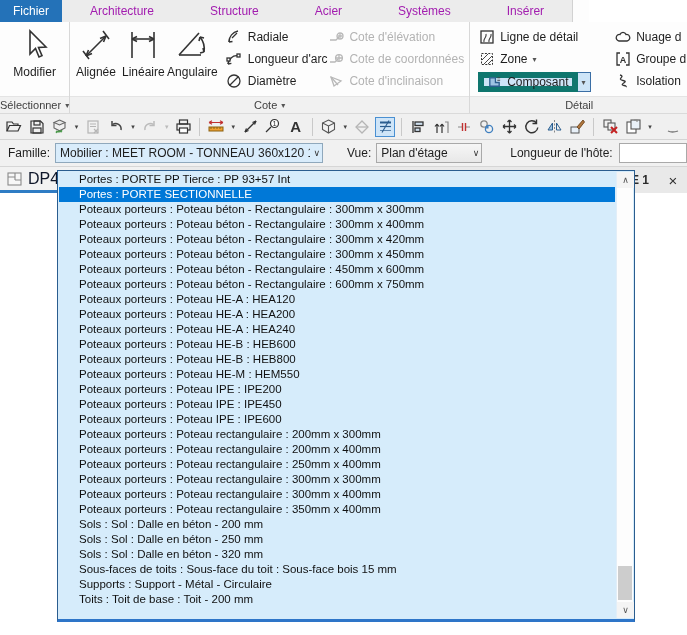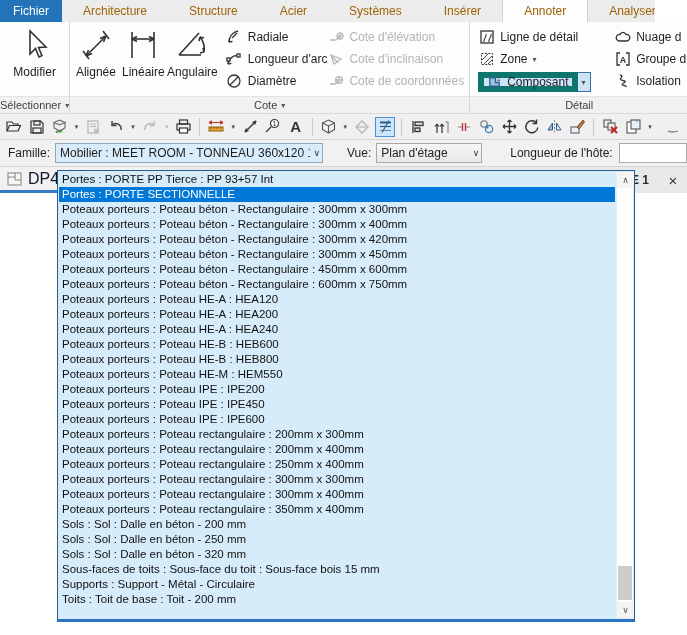--- a/index.html
+++ b/index.html
@@ -1,24 +1,24 @@
 <!DOCTYPE html>
 <html><head>
 <meta charset="utf-8">
 <style>
   * { margin:0; padding:0; box-sizing:border-box; }
   html,body { width:687px; height:635px; overflow:hidden; background:#fff;
     font-family:"Liberation Sans", sans-serif; -webkit-font-smoothing:antialiased; }
   svg { display:block; }
 
   
-  .tabbar { position:absolute; top:0; left:0; width:655px; height:22px;
+  .tabbar { position:absolute; top:0; left:0; width:589px; height:22px;
     background:#ececec; display:flex; align-items:stretch; overflow:hidden; }
-  .tab { font-size:12px; color:#a16207; display:flex; align-items:center;
-    padding:0 21px; white-space:nowrap; cursor:default; }
+  .tab { font-size:12px; color:#a21caf; display:flex; align-items:center;
+    padding:0 28px; white-space:nowrap; cursor:default; }
   .tab.file { background:#2472b8; color:#fff; padding:0 13px; }
   .tab.active { background:#fdfdfd; border-left:1px solid #d2d2d2; border-right:1px solid #d2d2d2; }
 
   
   .ribbon { position:absolute; top:22px; left:0; width:687px; height:91px;
     background:#fdfdfd; display:flex; overflow:hidden; }
   .panel { display:flex; flex-direction:column; border-right:1px solid #d8d8d8; }
   .panel-body { flex:1; display:flex; align-items:flex-start; padding:2px 2px 0 2px; }
   .panel-label { height:17px; background:#f1f1f1; border-top:1px solid #e4e4e4;
     font-size:11px; color:#3f3f3f; display:flex; align-items:center; justify-content:center; gap:4px; }
@@ -63,21 +63,21 @@
   .viewtab-active .vlbl { font-size:16px; color:#0f172a; }
   .viewtab-right { position:absolute; right:0; top:0; height:26px; display:flex; align-items:center; gap:16px; padding-right:6px; }
   .viewtab-right .vlbl { font-size:12px; font-weight:bold; color:#2b2b2b; }
   .vclose { font-size:15px; color:#333; width:16px; text-align:center; }
   .canvas { position:absolute; top:193px; left:0; width:687px; height:442px; background:#fff; }
 
   
   .dropdown { position:absolute; left:57px; top:170px; width:578px; height:452px;
     background:#d6ecfb; border:1px solid #2a5d8f; border-bottom:3px solid #2e75c8; z-index:10; }
   .dd-list { position:absolute; left:1px; top:1px; right:19px; bottom:1px; overflow:hidden; }
-  .dd-item { height:15px; line-height:15px; font-size:11.5px; color:#111; padding-left:3px;
+  .dd-item { height:15px; line-height:15px; font-size:11.5px; color:#111; padding-left:20px;
     white-space:nowrap; overflow:hidden; }
   .dd-item.selected { background:#0078d7; color:#fff; }
   .dd-scroll { position:absolute; top:1px; right:1px; bottom:1px; width:17px; background:#fdfdfd;
     border-left:1px solid #e2eef8; }
   .dd-btn { position:absolute; left:0; width:17px; height:16px; background:#f4f4f4; color:#555;
     font-size:9px; display:flex; align-items:center; justify-content:center; }
   .dd-up { top:0; } .dd-down { bottom:0; }
   .dd-thumb { position:absolute; left:1px; right:1px; bottom:18px; height:34px; background:#cdcdcd; }
 </style>
 </head>
@@ -210,38 +210,38 @@
                   <path d="M10 7 h4 M12 5 v4"></path>
                 </g>
               </svg>
           </span>
           <span>Cote d'élévation</span>
         </div>
         <div class="smallrow disabled">
           <span class="ic">
             <svg width="16" height="16" viewBox="0 0 16 16">
                 <g stroke="#b8b8b8" stroke-width="1.3" fill="none">
-                  <path d="M3 4 L13 8 L6 13 Z"></path>
-                  <line x1="3" y1="4" x2="10" y2="12"></line>
-                </g>
-              </svg>
-          </span>
-          <span>Cote d'inclinaison</span>
-        </div>
-        <div class="smallrow disabled">
-          <span class="ic">
-            <svg width="16" height="16" viewBox="0 0 16 16">
-                <g stroke="#b8b8b8" stroke-width="1.3" fill="none">
                   <path d="M2 11 L7 11 L10 8"></path>
                   <circle cx="11" cy="7" r="3.4"></circle>
                   <path d="M7.6 7 h6.8 M11 3.6 v6.8"></path>
                 </g>
               </svg>
           </span>
           <span>Cote de coordonnées</span>
+        </div>
+        <div class="smallrow disabled">
+          <span class="ic">
+            <svg width="16" height="16" viewBox="0 0 16 16">
+                <g stroke="#b8b8b8" stroke-width="1.3" fill="none">
+                  <path d="M3 4 L13 8 L6 13 Z"></path>
+                  <line x1="3" y1="4" x2="10" y2="12"></line>
+                </g>
+              </svg>
+          </span>
+          <span>Cote d'inclinaison</span>
         </div>
       </div>
     </div>
     <div class="panel-label">
       <span>Cote</span>
         <span class="caret">▾</span>
     </div>
   </div>
 
   <div class="panel" style="flex:1; border-right:none">

